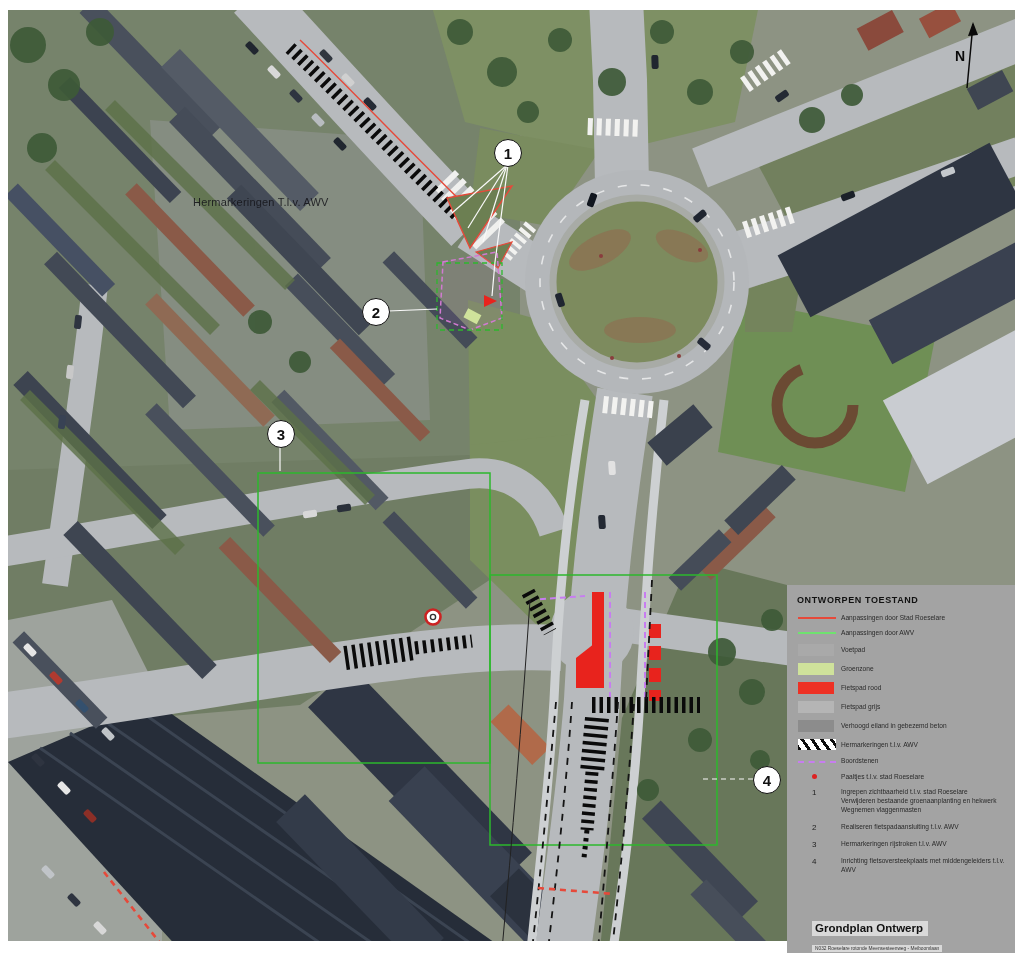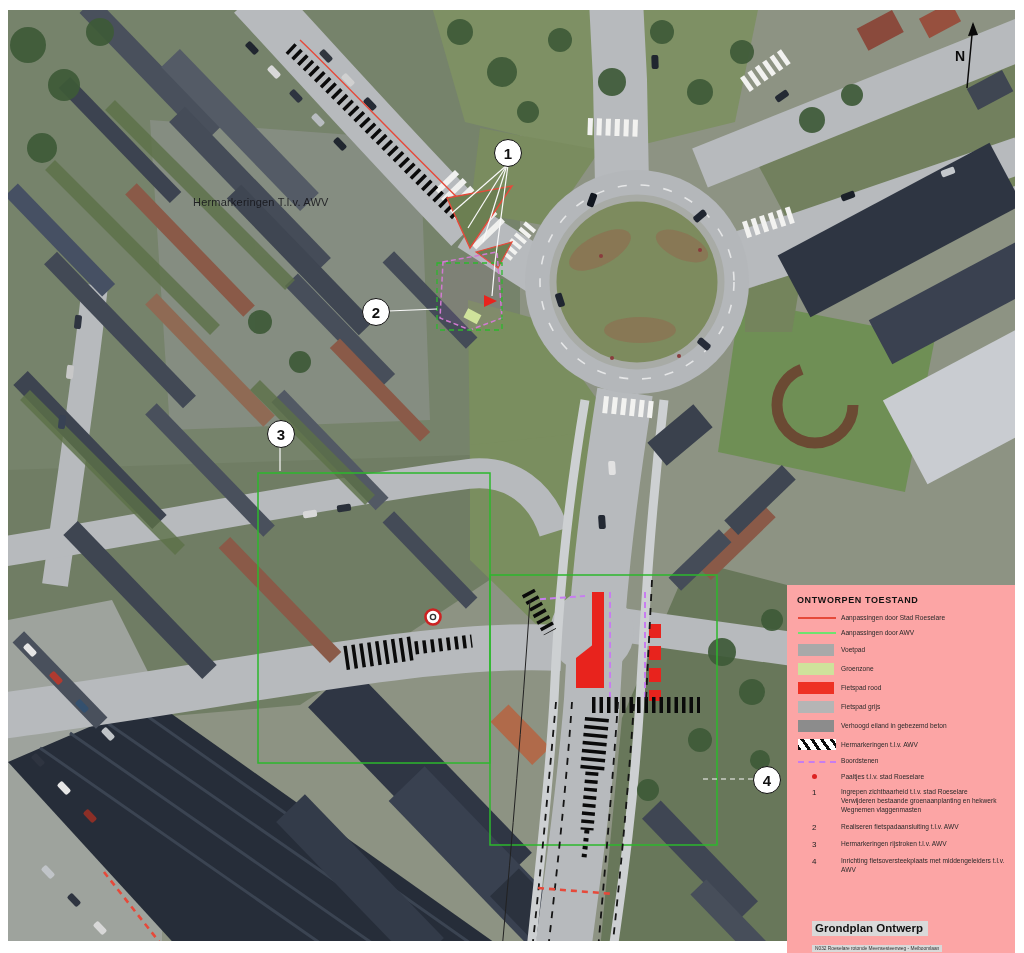--- a/index.html
+++ b/index.html
@@ -8,21 +8,21 @@
   #scene{position:absolute;left:0;top:0;}
   
   .marker{position:absolute;width:26px;height:26px;border-radius:50%;background:#ffffff;
           border:1.7px solid #111;color:#111;font-size:15px;font-weight:bold;
           display:flex;align-items:center;justify-content:center;z-index:6;}
   
   #map-label{position:absolute;left:193px;top:196px;font-size:11px;color:#15151a;opacity:.88;
              z-index:5;letter-spacing:.2px;}
   #north-label{position:absolute;left:955px;top:48px;font-size:14px;font-weight:bold;color:#0a0a0a;z-index:5;}
   
-  #legend{position:absolute;left:787px;top:585px;width:228px;height:368px;background:#fca5a5;
+  #legend{position:absolute;left:787px;top:585px;width:228px;height:368px;background:#a3a3a3;
           z-index:8;box-sizing:border-box;padding:10px 8px 0 8px;}
   #legend-title{font-size:9px;font-weight:bold;letter-spacing:.6px;color:#111;margin:0 0 9px 2px;}
   .lg-row{display:flex;align-items:center;margin-bottom:7px;}
   .lg-swatch-cell{width:46px;min-width:46px;display:flex;align-items:center;justify-content:flex-start;padding-left:3px;box-sizing:border-box;}
   .lg-label{font-size:6.6px;color:#2a2a2a;line-height:1.25;}
   .sw-line{width:38px;height:2px;}
   .sw-line-dashed{width:38px;height:0;border-top:2px dashed;}
   .sw-fill{width:36px;height:12px;}
   .sw-hatch{width:38px;height:11px;background:repeating-linear-gradient(55deg,#0c0c0c 0 3px,#ffffff 3px 8px);}
   .sw-dot{width:5px;height:5px;border-radius:50%;margin-left:14px;}

